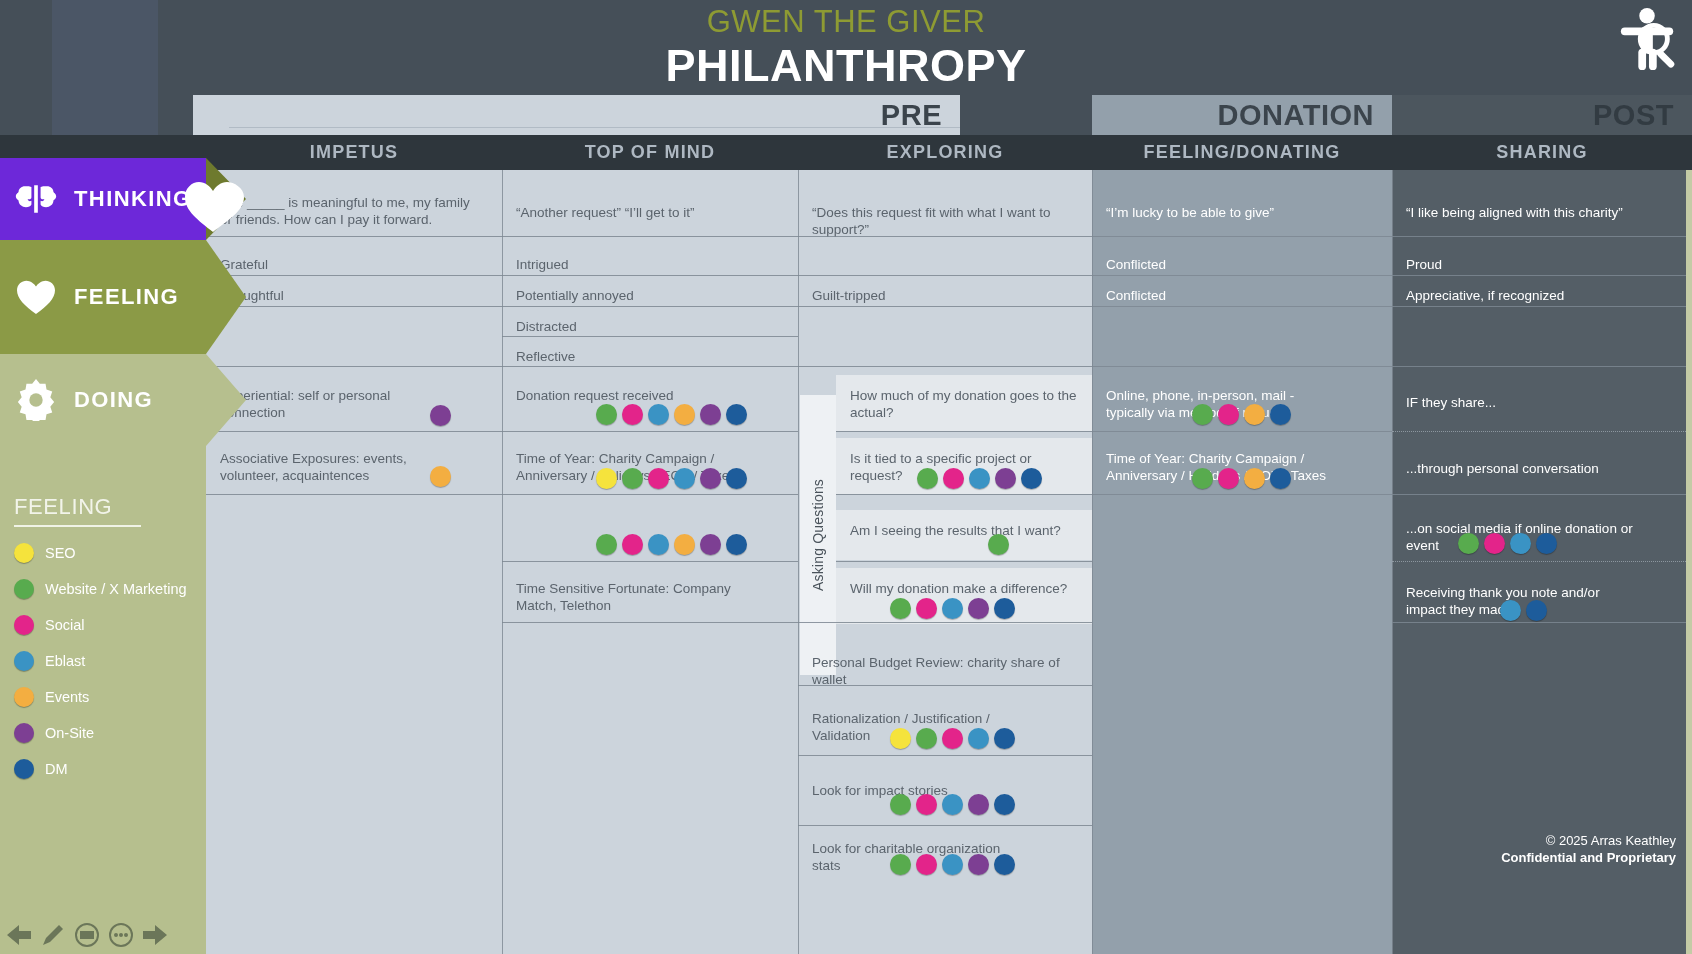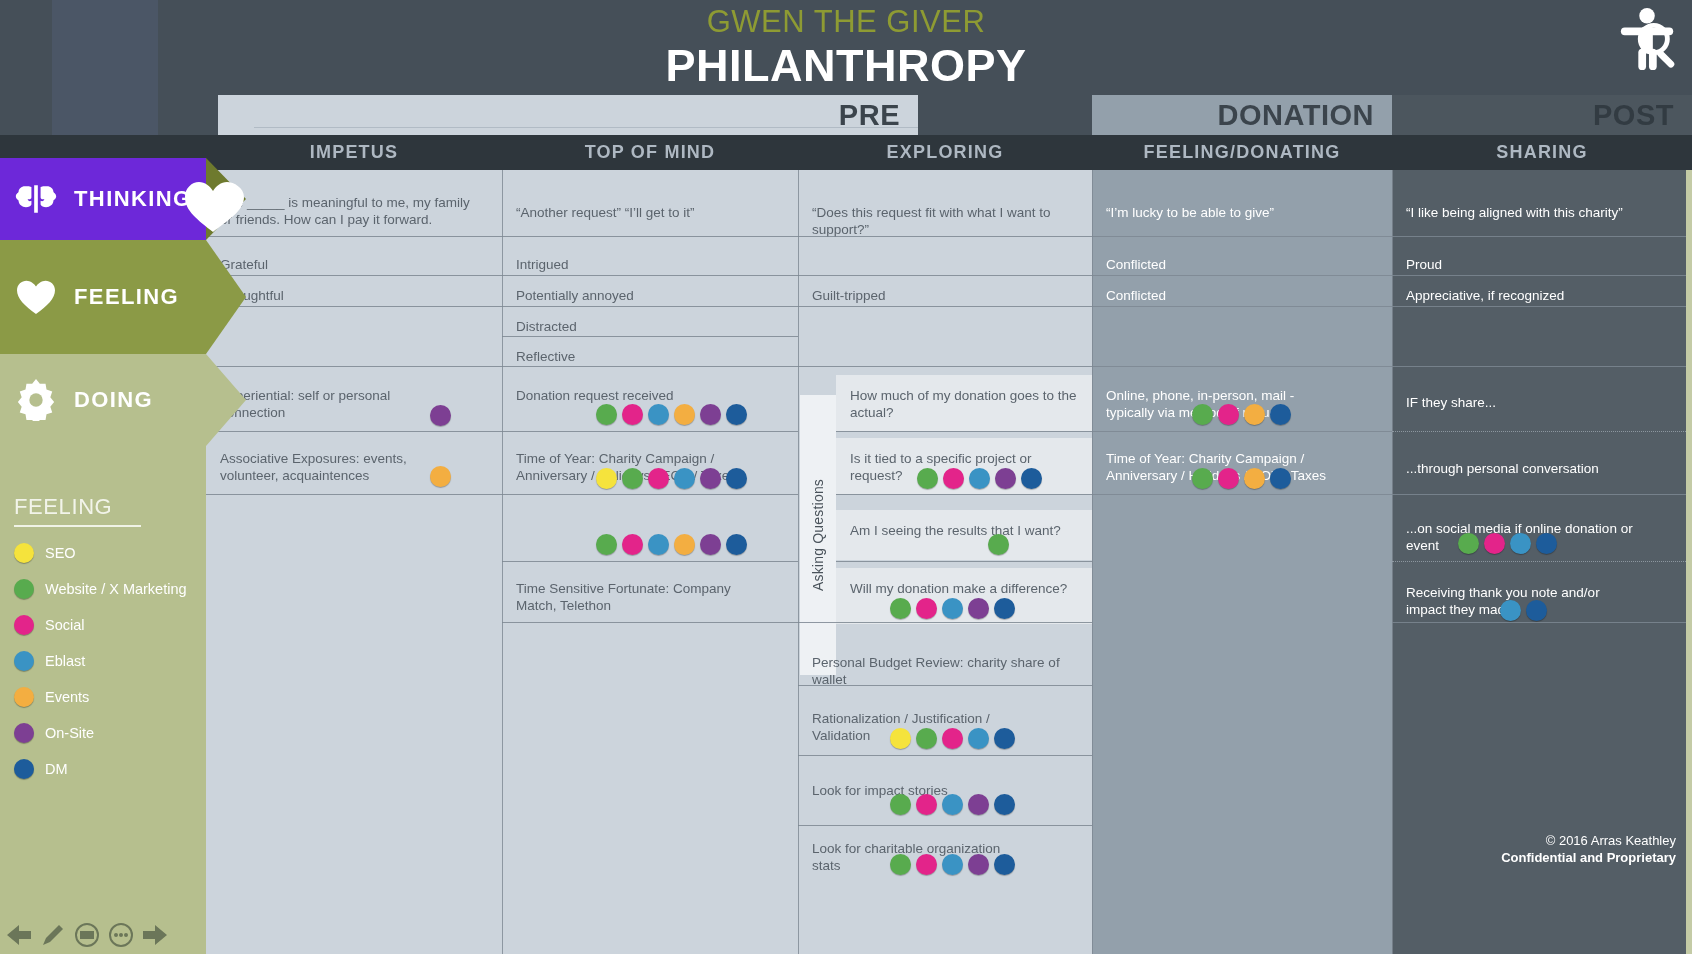--- a/index.html
+++ b/index.html
@@ -18,21 +18,21 @@
   #brand-line{ font-size:31px; font-weight:normal; letter-spacing:.5px; color:#8e9b33; line-height:36px; }
   #brand-sub{ font-size:45px; font-weight:bold; letter-spacing:.5px; color:#ffffff; line-height:52px; }
   #persona-icon{ position:absolute; right:13px; top:6px; width:62px; height:66px; }
 
   
   #phase-row{ position:absolute; left:0; top:95px; height:40px; width:1692px; }
   .phase{ position:absolute; top:0; height:40px; }
   .phase .plabel{ position:absolute; right:0; top:0; font-size:29px; font-weight:bold; color:#3b444c;
       letter-spacing:.5px; line-height:40px; padding-right:18px; }
   .phase .prule{ position:absolute; left:36px; right:0; bottom:7px; height:1px; background:#9aa6b2; opacity:.55; }
-  #phase-pre{ left:218px; width:700px; background:#ccd4dc; }
+  #phase-pre{ left:193px; width:767px; background:#ccd4dc; }
   #phase-don{ left:1092px; width:300px; background:#93a0ab; }
   #phase-don .plabel{ color:#3b444c; }
   #phase-post{ left:1392px; width:300px; background:#4c565e; }
   #phase-post .plabel{ color:#323b42; }
 
   
   #stage-row{ position:absolute; left:0; top:135px; height:35px; width:1692px; background:#2e363c; }
   #stage-row .stage{ position:absolute; top:0; height:35px; line-height:35px; text-align:center;
       font-size:18px; font-weight:bold; letter-spacing:1.2px; color:#aeb8c2; }
 
@@ -308,21 +308,21 @@
     </div>
   <div class="hr dotted" style="left:1392px; top:391px; width:300px;"></div>
   <div class="cell dark" style="left:1392px; top:402px; width:260px;">Receiving thank you note and/or impact they made</div>
   <div class="dots" id="d-sha-3" style="left:1500px; top:430px;">
       <span class="dot" style="background: rgb(58, 147, 196);"></span>
       <span class="dot" style="background: rgb(29, 92, 155);"></span>
     </div>
   <div class="hr solid" style="left:1392px; top:452px; width:300px;"></div>
 
   <div id="copyright">
-    <div id="copy1">© 2016 Arras Keathley</div>
+    <div id="copy1">© 2025 Arras Keathley</div>
     <div id="copy2">Confidential and Proprietary</div>
   </div>
 </div>
 <div id="right-edge"></div>
 
 <div id="sidebar">
 
   <div class="band" id="band-think">
     <div class="band-inner">
       <div class="band-ico">

